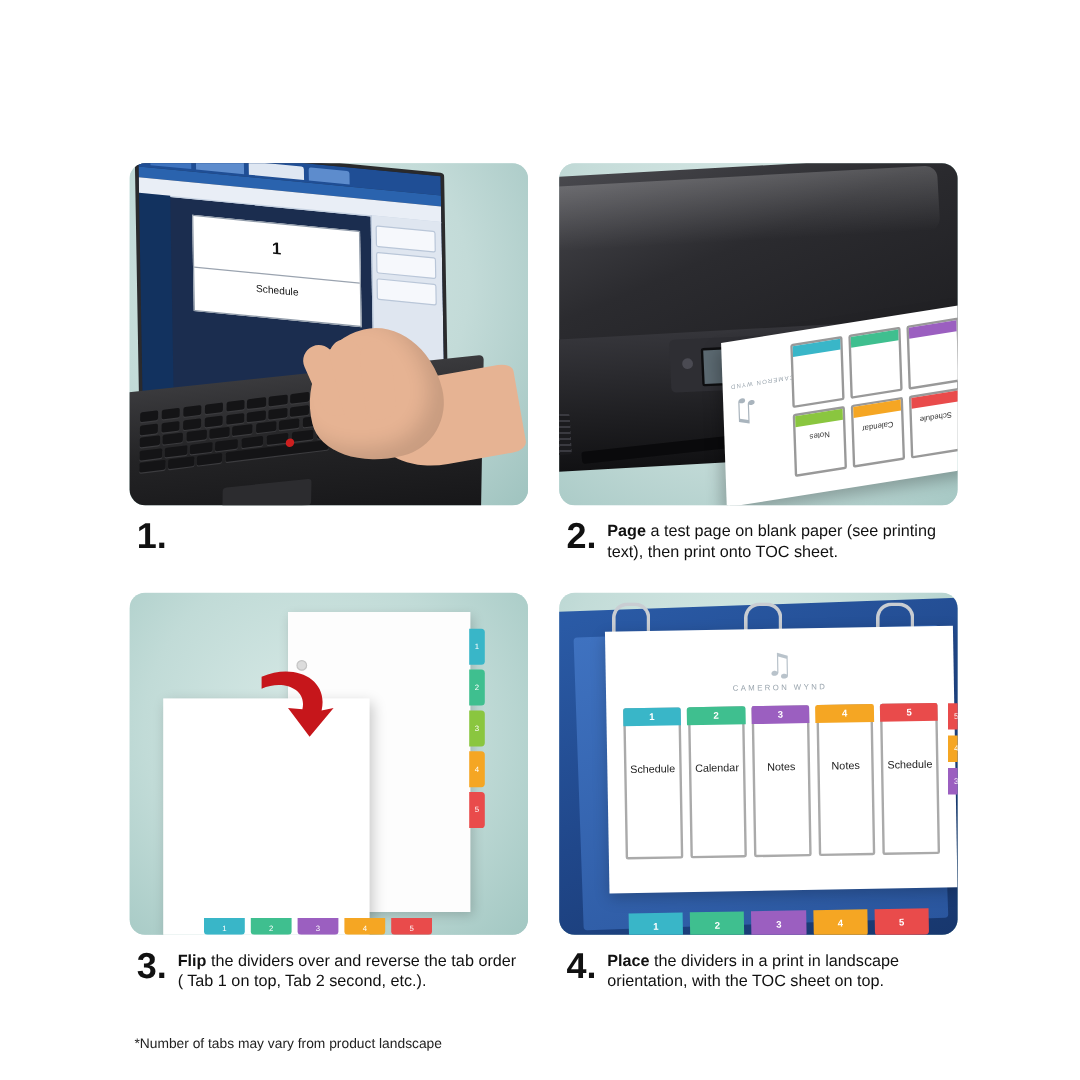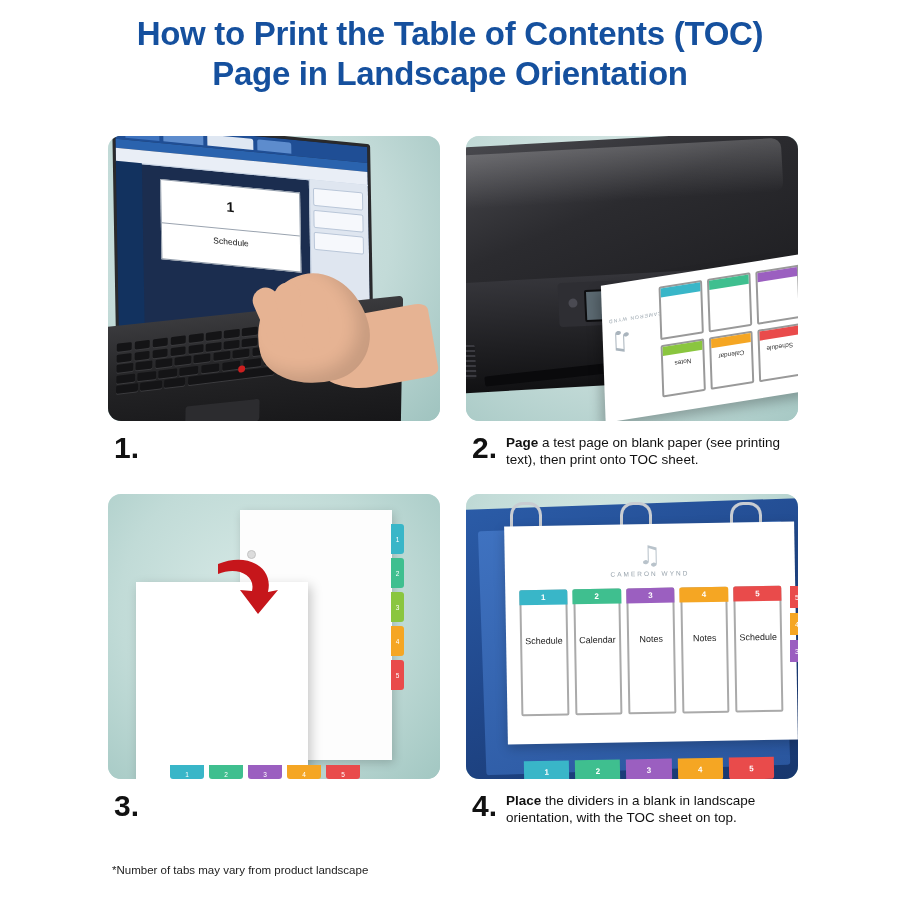--- a/index.html
+++ b/index.html
@@ -439,24 +439,20 @@
     width: 14px; height: 22px; border-radius: 0 3px 3px 0;
     color: #fff; font-size: 7px;
     display: flex; align-items: center; justify-content: center;
   }
 </style>
 </head>
 <body>
 
 <div class="page">
 
-  <div class="title">
-    <span class="line">How to Print the Table of Contents (TOC)</span>
-    <span class="line">Page in Landscape Orientation</span>
-  </div>
 
   <div class="grid">
 
     <div class="cell">
       <div class="photo">
         <div class="p1-bg"></div>
 
         <div class="p1-screen">
           <div class="p1-winbar"></div>
           <div class="p1-tab" style="left:10px;width:34px;"></div>
@@ -648,20 +644,21 @@
           <div class="p3-btab" style="background:#e94b4b;">5</div>
         </div>
 
         <svg class="p3-arrow" viewBox="0 0 70 60">
           <path d="M6 6 C 34 -6, 62 8, 56 34 L 66 32 L 46 56 L 28 32 L 40 33 C 44 16, 24 8, 6 16 Z" fill="#c6161b"></path>
         </svg>
       </div>
 
       <div class="caption">
         <div class="step-num">3.</div>
+        <div class="step-text"><b>Flip</b><span> the dividers over and reverse the tab order ( Tab 1 on top, Tab 2 second, etc.).</span></div>
       </div>
     </div>
 
     <div class="cell cell-row2">
       <div class="photo">
         <div class="p4-bg"></div>
 
         <div class="p4-binder">
           <div class="p4-inner"></div>
         </div>
@@ -710,20 +707,20 @@
 
         <div class="p4-sidetabs">
           <div class="p4-sidetab" style="background:#e94b4b;">5</div>
           <div class="p4-sidetab" style="background:#f5a623;">4</div>
           <div class="p4-sidetab" style="background:#9b5fc0;">3</div>
         </div>
       </div>
 
       <div class="caption">
         <div class="step-num">4.</div>
-        <div class="step-text"><b>Place</b><span> the dividers in a blank in landscape orientation, with the TOC sheet on top.</span></div>
+        <div class="step-text"><b>Place</b><span> the dividers in a print in landscape orientation, with the TOC sheet on top.</span></div>
       </div>
     </div>
 
   </div>
 
   <div class="footnote">*Number of tabs may vary from product landscape</div>
 </div>
 
 </body></html>

